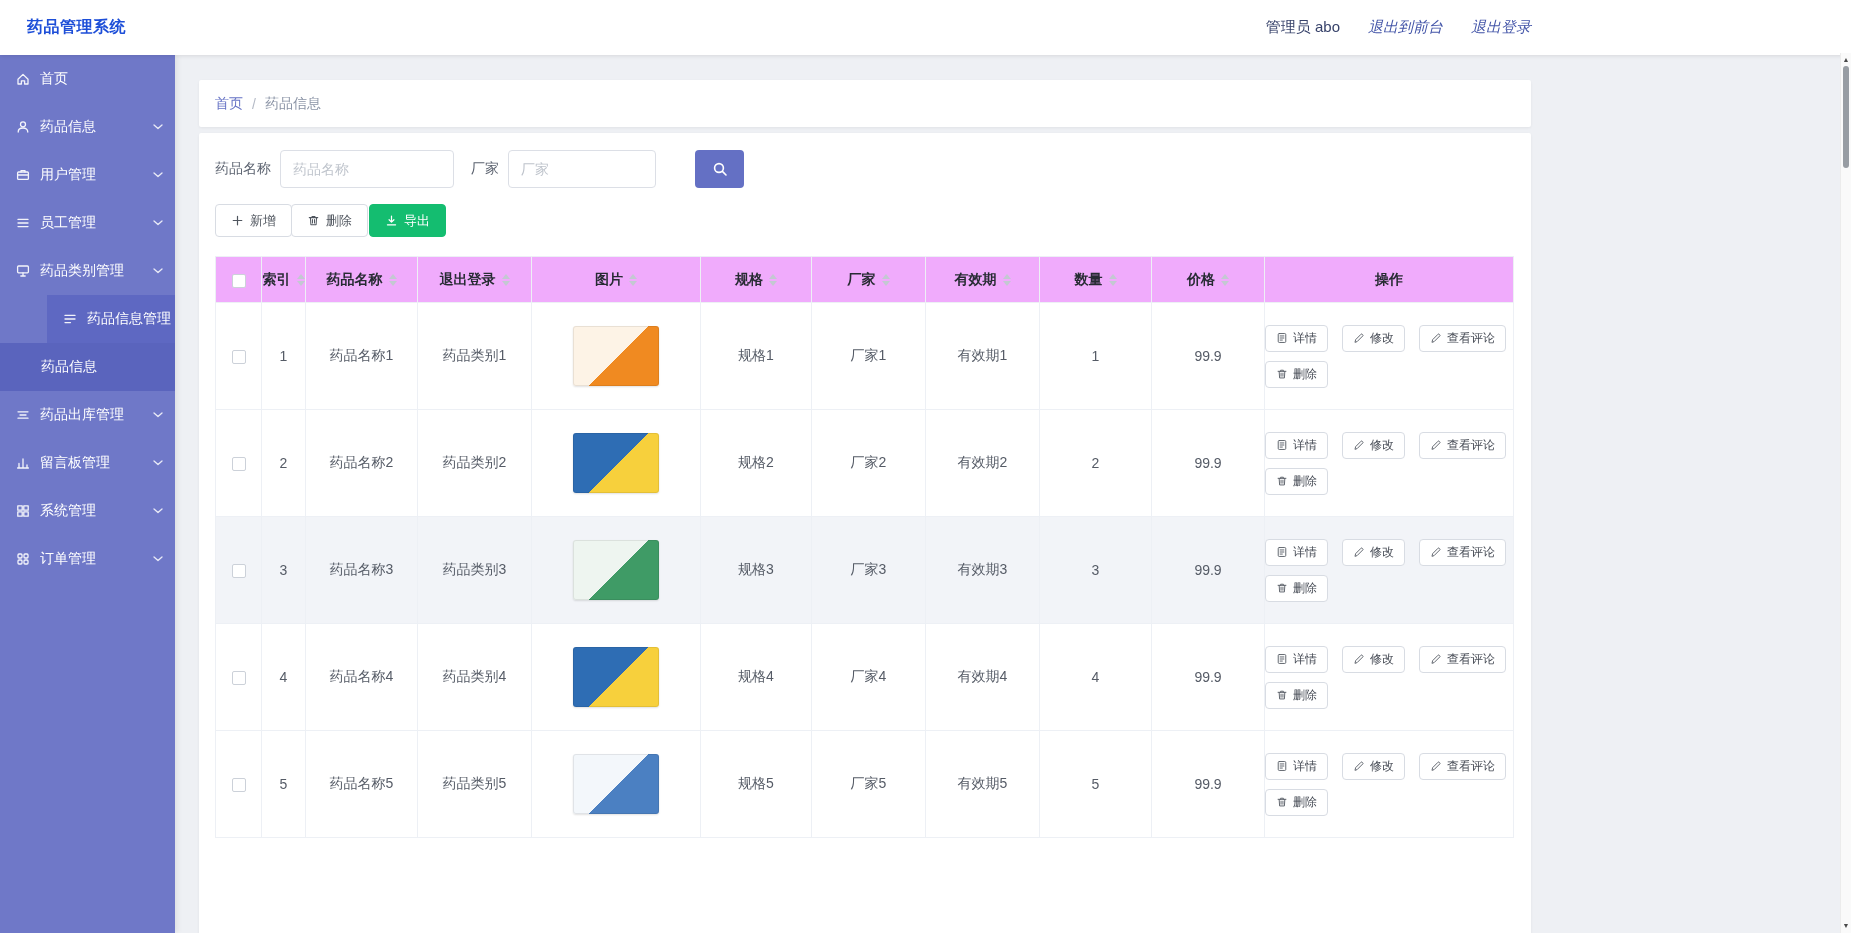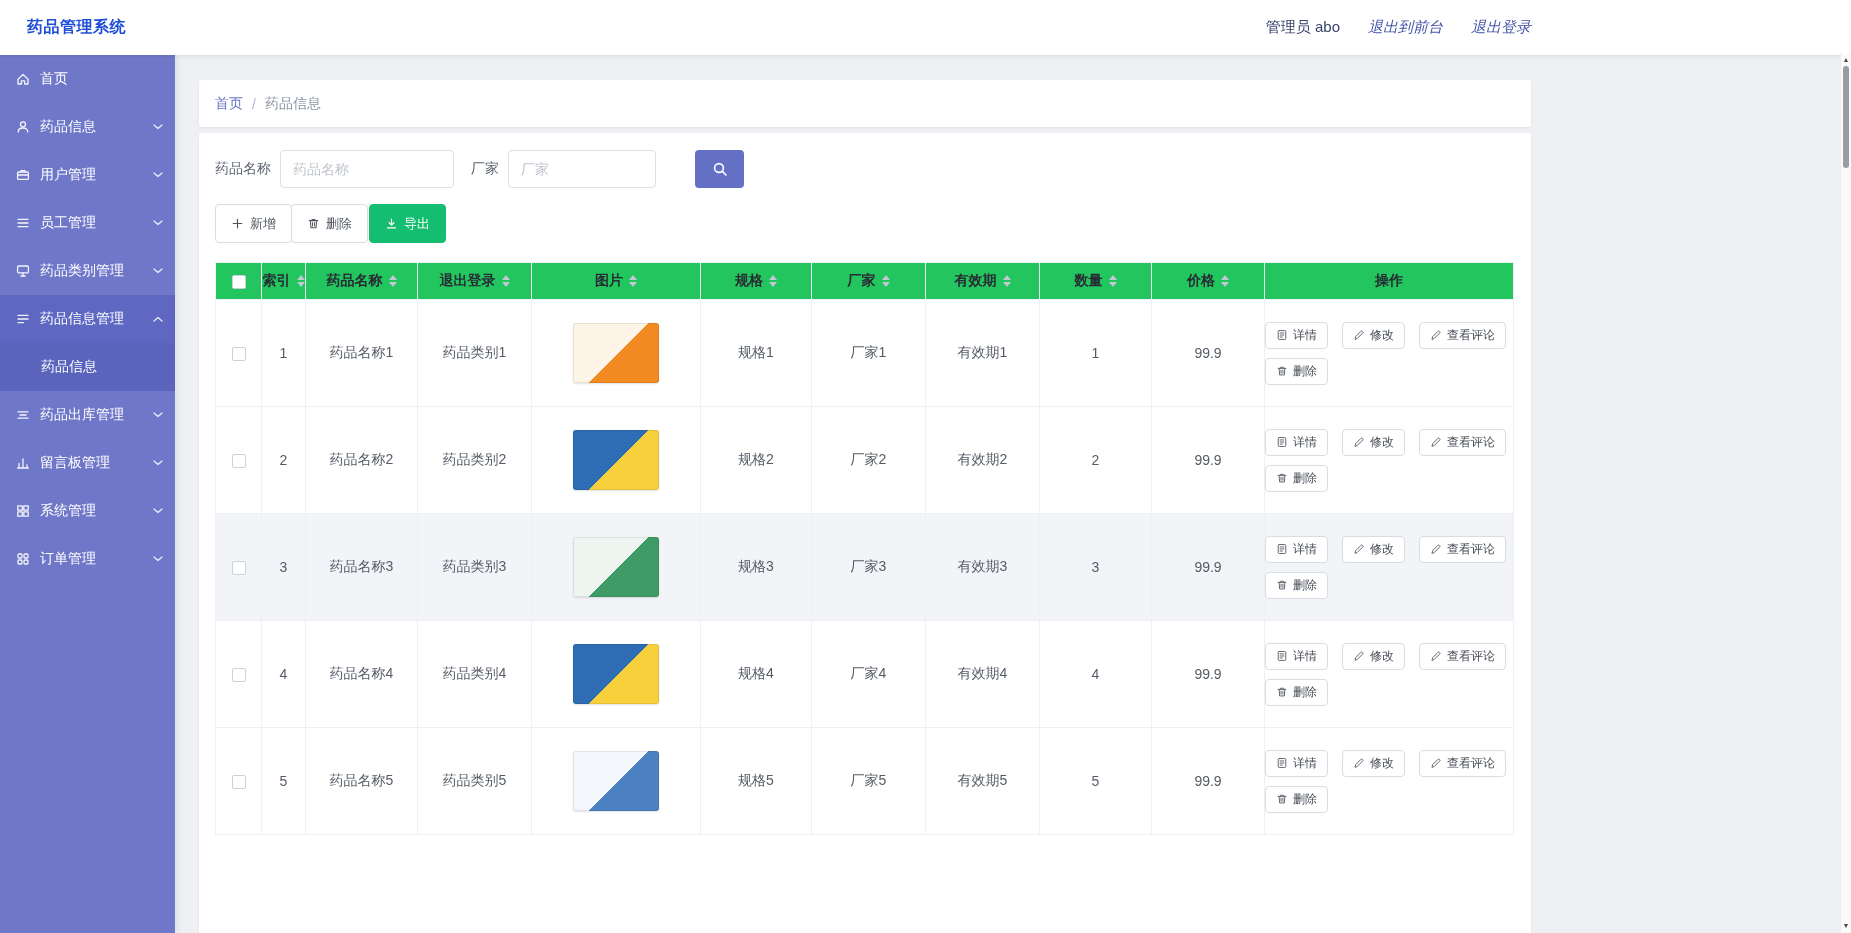--- a/index.html
+++ b/index.html
@@ -13,21 +13,21 @@
   .brand { font-size:16px; font-weight:bold; color:#1d4ed8; letter-spacing:.5px; }
   .top-right { display:flex; align-items:center; gap:28px; font-size:15px; }
   .top-user { color:#38436b; cursor:pointer;margin-left:32px; }
   .top-link { color:#4254a8; cursor:pointer; text-decoration:none;font-style:italic; }
 
   
   .sidebar { position:fixed; left:0; top:55px; bottom:0; width:175px; background:#6f78c8;
     z-index:20; color:#fff; overflow:hidden; box-shadow:2px 0 6px rgba(0,0,0,.08); }
   .side-item { height:48px; display:flex; align-items:center; gap:9px; padding:0 12px 0 15px;
     font-size:14px; cursor:pointer; }
-  .side-item.active { background:#5e68c2; }
+  .side-item.active { background:#5e68c2;margin-left:47px; }
   .sicon { width:16px; height:16px; flex:none; opacity:.92; color:#fff; }
   .side-label { flex:1; white-space:nowrap; }
   .chev { width:10px; height:6px; opacity:.85; color:#fff; }
   .chev.up { transform:rotate(180deg); }
   .side-sub { background:#5a64bd; }
   .side-sub-item { height:48px; display:flex; align-items:center; padding-left:41px;
     font-size:14px; cursor:pointer; }
 
   
   .main { position:fixed; left:175px; top:55px; right:0; bottom:0; background:#eef0f4; overflow:hidden; }
@@ -45,32 +45,32 @@
   .f-input { height:38px; border:1px solid #dcdfe6; border-radius:4px; padding:0 12px;
     font-size:14px; color:#333; outline:none; background:#fff; }
   .f-input::placeholder { color:#bfc4cc; }
   .inp-name { width:174px; margin-right:17px; }
   .inp-factory { width:148px; }
   .search-btn { margin-left:39px; width:49px; height:38px; background:#6470c4; border:none;
     border-radius:4px; display:flex; align-items:center; justify-content:center; cursor:pointer; }
 
   
   .toolbar { margin-top:16px; display:flex; }
-  .t-btn { height:39px; padding:0 15px; display:inline-flex; align-items:center; gap:6px;
+  .t-btn { height:33px; padding:0 15px; display:inline-flex; align-items:center; gap:6px;
     background:#fff; border:1px solid #d8dce3; color:#50565f; font-size:13px; cursor:pointer;
     border-radius:4px; }
   .t-btn + .t-btn { margin-left:-1px; }
   .t-btn.green { background:#14bd70; border-color:#14bd70; color:#fff; margin-left:1px; }
   .t-ico { width:13px; height:13px; display:inline-flex; }
   .t-ico svg { width:13px; height:13px; }
 
   
   .grid { margin-top:19px; width:1298px; border-collapse:collapse; table-layout:fixed; }
   .grid th, .grid td { border:1px solid #edf0f5; text-align:center; }
-  .grid th { height:37px; background:#22c55e; font-size:14px; color:#272b33; font-weight:bold; }
+  .grid th { height:46px; background:#f0abfc; font-size:14px; color:#272b33; font-weight:bold; }
   .grid td { font-size:14px; color:#555b66; }
   tr.data-row { height:107px; }
   tr.data-row.hl td { background:#f2f4f8; }
   .cbx { width:14px; height:14px; appearance:none; -webkit-appearance:none;
     border:1px solid #ccd1d9; border-radius:2px; background:#fff; cursor:pointer; vertical-align:middle; }
   .th-in { display:inline-flex; align-items:center; justify-content:center; }
   .sort { display:inline-flex; flex-direction:column; gap:2px; margin-left:6px; cursor:pointer; }
   .tri { width:0; height:0; border-left:4px solid transparent; border-right:4px solid transparent; }
   .tri.up { border-bottom:5px solid #c3c8d2; }
   .tri.down { border-top:5px solid #c3c8d2; }

